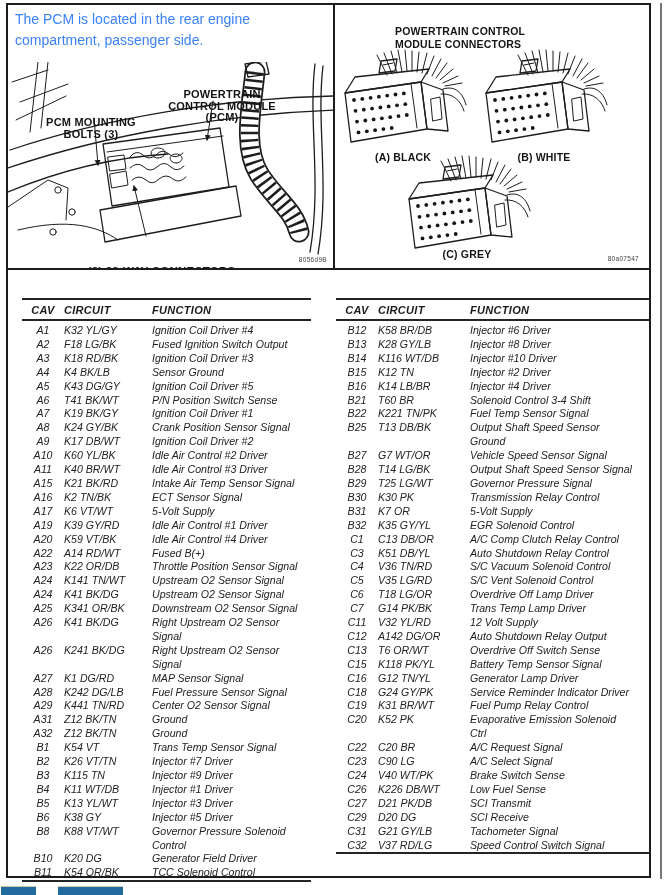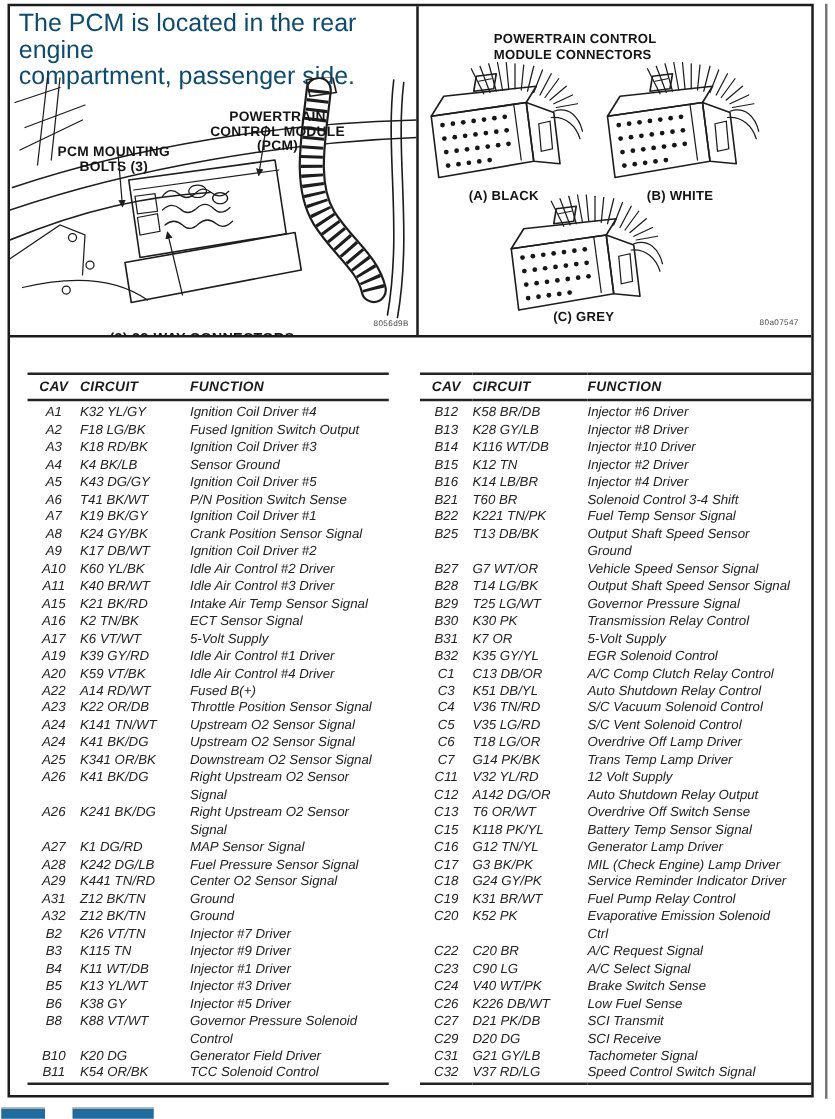--- a/index.html
+++ b/index.html
@@ -17,21 +17,21 @@
   }
   .edge-shadow { position:absolute; left:660px; top:3px; width:2px; height:876px; background:#777; }
 
   
   .top-section { position:relative; height:263px; border-bottom:2px solid #1c1c1c; display:flex; }
   .panel-left  { position:relative; width:327px; border-right:2px solid #1c1c1c; box-sizing:border-box; overflow:hidden; }
   .panel-right { position:relative; flex:1; overflow:hidden; }
 
   .caption {
     position:absolute; left:7px; top:4px; width:312px;
-    font-size:20px; line-height:21px; color:#0c4a6e; white-space:pre-line;
+    font-size:14px; line-height:21px; color:#3b82f6; white-space:pre-line;
   }
   .loc-art { position:absolute; left:0; top:57px; width:327px; height:205px; }
   .diag-label {
     position:absolute; font-size:11px; font-weight:bold; line-height:11.5px;
     text-align:center; color:#141414; white-space:pre-line; letter-spacing:0.2px;margin-top:28px;
   }
   .lbl-bolts { left:28px;  top:84px;  width:110px; }
   .lbl-pcm   { left:150px; top:56px;  width:128px; }
   .lbl-conn  { left:66px;  top:233px; width:175px; font-size:11.5px; }
   .fig-code  { position:absolute; font-size:6.5px; color:#444; letter-spacing:0.3px; }
@@ -386,20 +386,25 @@
               <td class="col-cav">A31</td>
               <td class="col-circuit">Z12 BK/TN</td>
               <td class="col-function">Ground</td>
             </tr>
             <tr>
               <td class="col-cav">A32</td>
               <td class="col-circuit">Z12 BK/TN</td>
               <td class="col-function">Ground</td>
             </tr>
             <tr>
+              <td class="col-cav">B1</td>
+              <td class="col-circuit">K54 VT</td>
+              <td class="col-function">Trans Temp Sensor Signal</td>
+            </tr>
+            <tr>
               <td class="col-cav">B2</td>
               <td class="col-circuit">K26 VT/TN</td>
               <td class="col-function">Injector #7 Driver</td>
             </tr>
             <tr>
               <td class="col-cav">B3</td>
               <td class="col-circuit">K115 TN</td>
               <td class="col-function">Injector #9 Driver</td>
             </tr>
             <tr>
@@ -564,25 +569,20 @@
               <td class="col-cav">C15</td>
               <td class="col-circuit">K118 PK/YL</td>
               <td class="col-function">Battery Temp Sensor Signal</td>
             </tr>
             <tr>
               <td class="col-cav">C16</td>
               <td class="col-circuit">G12 TN/YL</td>
               <td class="col-function">Generator Lamp Driver</td>
             </tr>
             <tr>
-              <td class="col-cav">C17</td>
-              <td class="col-circuit">G3 BK/PK</td>
-              <td class="col-function">MIL (Check Engine) Lamp Driver</td>
-            </tr>
-            <tr>
               <td class="col-cav">C18</td>
               <td class="col-circuit">G24 GY/PK</td>
               <td class="col-function">Service Reminder Indicator Driver</td>
             </tr>
             <tr>
               <td class="col-cav">C19</td>
               <td class="col-circuit">K31 BR/WT</td>
               <td class="col-function">Fuel Pump Relay Control</td>
             </tr>
             <tr>

